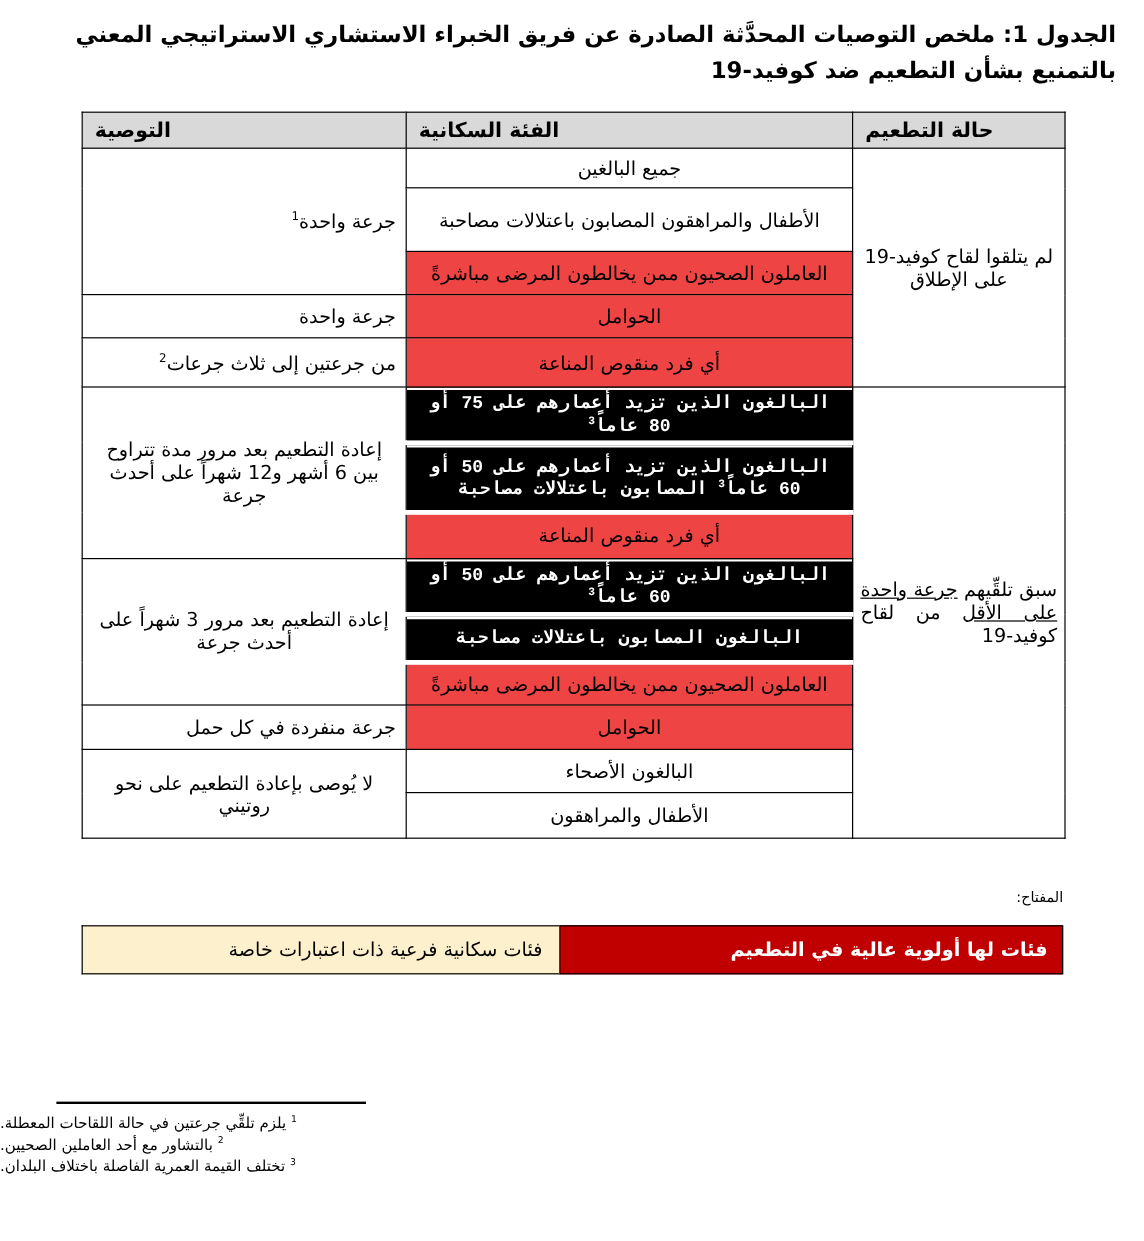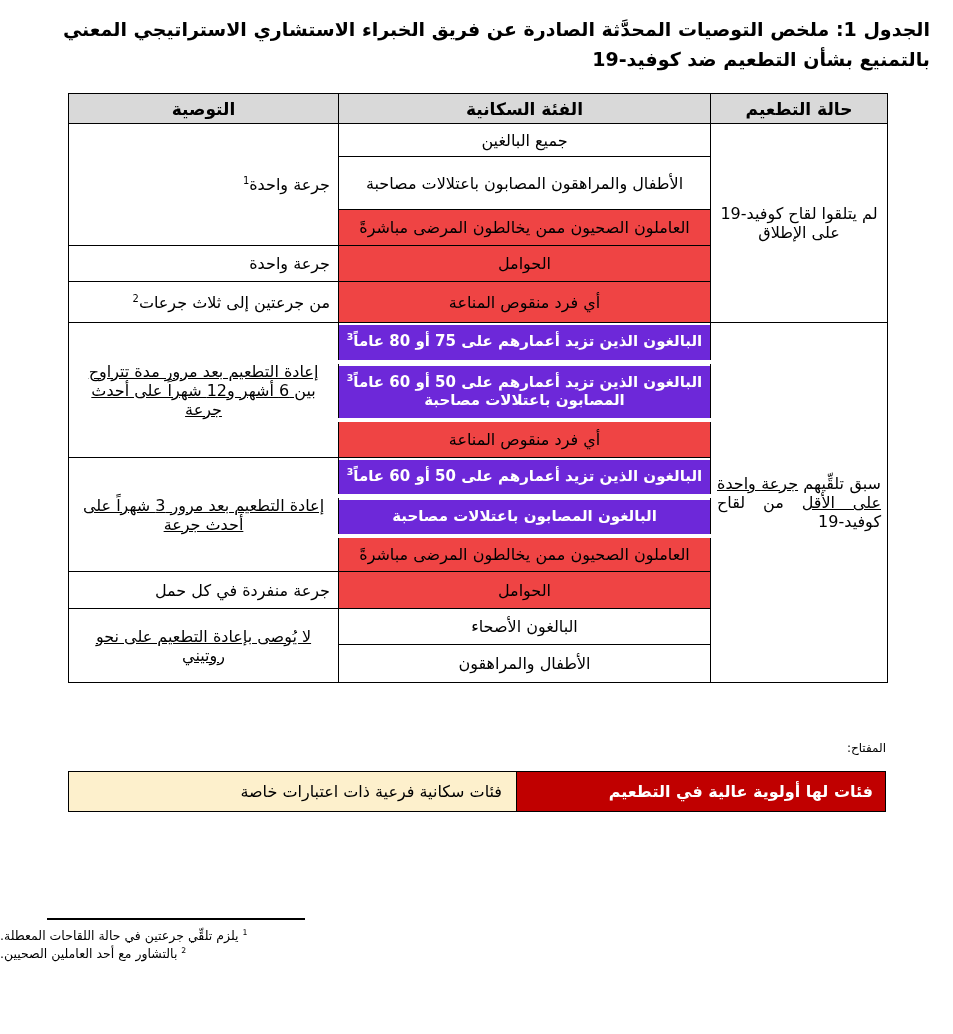--- a/index.html
+++ b/index.html
@@ -13,44 +13,44 @@
   }
   table.tbl {
     position:absolute; top:93px; left:68px; width:819px;
     border-collapse:collapse; table-layout:fixed; direction:rtl;
   }
   .tbl th, .tbl td {
     border:1.5px solid #000; vertical-align:middle;
     font-size:16px; padding:2px 8px; word-wrap:break-word;
   }
   .tbl th {
-    background:#D9D9D9; font-weight:bold; text-align:center; font-size:17px; padding:4px 10px;
+    background:#D9D9D9; font-weight:bold; text-align:left; font-size:17px; padding:4px 10px;
   }
   td.pop  { text-align:center; }
   td.rec  { text-align:right; }
-  td.rec.center { text-align:center; padding:2px 10px;text-decoration:underline; }
+  td.rec.center { text-align:center; padding:2px 10px; }
   td.status { text-align:center; padding:14px 6px; }
   td.status.justify { text-align:justify; }
   td.cream { background:#ef4444; }
   td.red {
-    background:#6d28d9; color:#fff; font-weight:bold; font-size:15px;
-    border-bottom:4px solid #fff; box-shadow:inset 0 2px 0 0 #fff; padding:3px 6px;
+    background:#000000; color:#fff; font-weight:bold; font-size:15px;
+    border-bottom:4px solid #fff; box-shadow:inset 0 2px 0 0 #fff; padding:3px 6px;font-family:Liberation Mono, monospace;
   }
   sup { font-size:0.62em; vertical-align:super; line-height:0; }
   .u { text-decoration:underline; }
   .key-label {
     position:absolute; top:741px; left:68px; width:818px;
     text-align:right; font-size:12px; direction:rtl;
   }
   .key {
     position:absolute; top:771px; left:68px; width:818px; height:41px;
     display:flex; direction:rtl; box-sizing:border-box;
   }
   .key-red {
-    width:370px; box-sizing:border-box; background:#C00000; color:#fff; font-weight:bold;
+    width:420px; box-sizing:border-box; background:#C00000; color:#fff; font-weight:bold;
     border:1.5px solid #000; display:flex; align-items:center; justify-content:flex-start;
     padding:0 12px; font-size:16px;
   }
   .key-cream {
     flex:1; box-sizing:border-box; background:#FDF0CC;
     border:1.5px solid #000; border-right:none; display:flex; align-items:center;
     justify-content:flex-start; padding:0 14px; font-size:16px;
   }
   .fn-sep { position:absolute; left:47px; top:918px; width:258px; height:2px; background:#000; }
   .footnotes {
@@ -141,15 +141,16 @@
   <div class="key">
     <div class="key-red">فئات لها أولوية عالية في التطعيم</div>
     <div class="key-cream">فئات سكانية فرعية ذات اعتبارات خاصة</div>
   </div>
 
   <div class="fn-sep"></div>
 
   <div class="footnotes">
     <div class="fn"><sup>1</sup> <span>يلزم تلقِّي جرعتين في حالة اللقاحات المعطلة.</span></div>
     <div class="fn"><sup>2</sup> <span>بالتشاور مع أحد العاملين الصحيين.</span></div>
+    <div class="fn"><sup>3</sup> <span>تختلف القيمة العمرية الفاصلة باختلاف البلدان.</span></div>
   </div>
 
 </div>
 
 </body></html>

